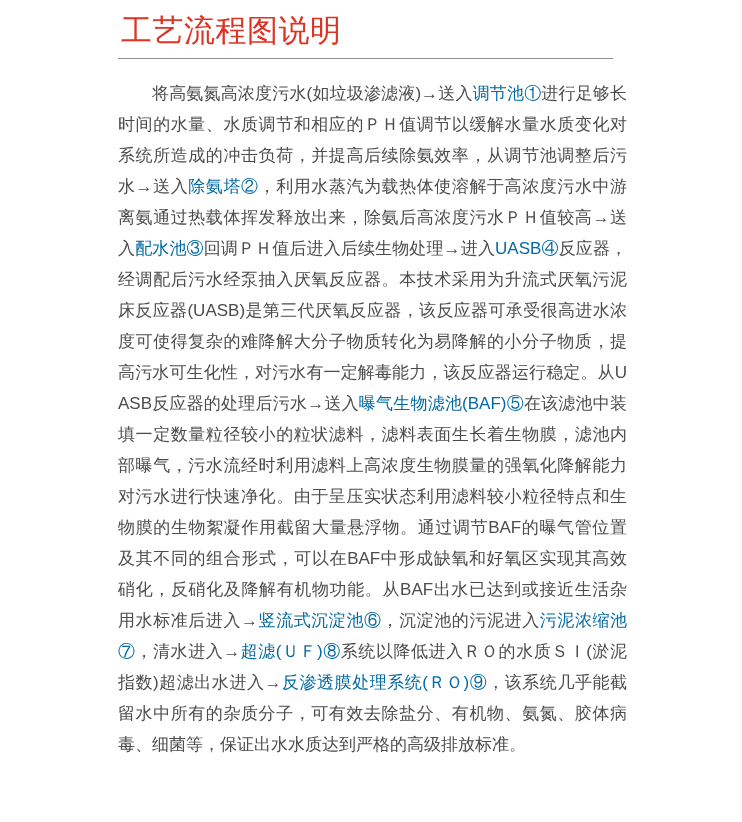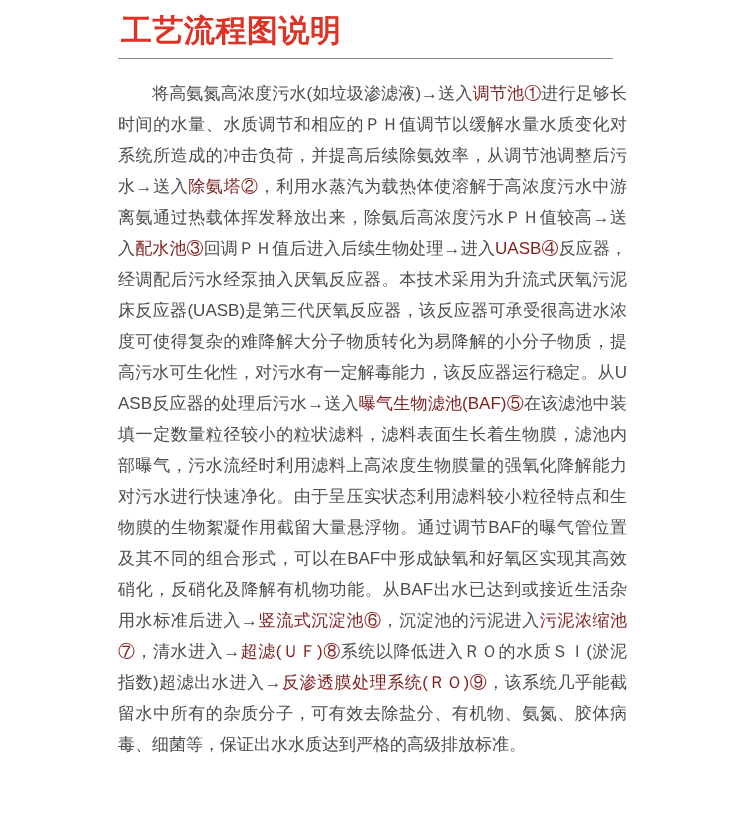--- a/index.html
+++ b/index.html
@@ -19,21 +19,21 @@
     height: 822px;
     background: #ffffff;
   }
   .title {
     position: absolute;
     left: 121px;
     top: 13px;
     margin: 0;
     font-size: 31px;
     line-height: 1.15;
-    font-weight: 700;
+    font-weight: 400;
     color: #dd3224;
     letter-spacing: 0.5px;
     white-space: nowrap;
   }
   .divider {
     position: absolute;
     left: 118px;
     top: 58px;
     width: 495px;
     height: 1px;
@@ -46,21 +46,21 @@
     width: 509px;
     margin: 0;
     font-size: 17px;
     line-height: 31px;
     color: #4c4c4c;
     text-align: justify;
     text-indent: 2em;
     word-break: break-all;
   }
   .body-text .green {
-    color: #7f1d1d;
+    color: #0369a1;
     margin-top: 16px;
   }
 </style>
 </head>
 <body>
 
 <div class="page">
   <h1 class="title">工艺流程图说明</h1>
   <div class="divider"></div>
   <p class="body-text"><span>将高氨氮高浓度污水(如垃圾渗滤液)→送入</span><span class="green">调节池①</span><span>进行足够长时间的水量、水质调节和相应的ＰＨ值调节以缓解水量水质变化对系统所造成的冲击负荷，并提高后续除氨效率，从调节池调整后污水→送入</span><span class="green">除氨塔②</span><span>，利用水蒸汽为载热体使溶解于高浓度污水中游离氨通过热载体挥发释放出来，除氨后高浓度污水ＰＨ值较高→送入</span><span class="green">配水池③</span><span>回调ＰＨ值后进入后续生物处理→进入</span><span class="green">UASB④</span><span>反应器，经调配后污水经泵抽入厌氧反应器。本技术采用为升流式厌氧污泥床反应器(UASB)是第三代厌氧反应器，该反应器可承受很高进水浓度可使得复杂的难降解大分子物质转化为易降解的小分子物质，提高污水可生化性，对污水有一定解毒能力，该反应器运行稳定。从UASB反应器的处理后污水→送入</span><span class="green">曝气生物滤池(BAF)⑤</span><span>在该滤池中装填一定数量粒径较小的粒状滤料，滤料表面生长着生物膜，滤池内部曝气，污水流经时利用滤料上高浓度生物膜量的强氧化降解能力对污水进行快速净化。由于呈压实状态利用滤料较小粒径特点和生物膜的生物絮凝作用截留大量悬浮物。通过调节BAF的曝气管位置及其不同的组合形式，可以在BAF中形成缺氧和好氧区实现其高效硝化，反硝化及降解有机物功能。从BAF出水已达到或接近生活杂用水标准后进入→</span><span class="green">竖流式沉淀池⑥</span><span>，沉淀池的污泥进入</span><span class="green">污泥浓缩池⑦</span><span>，清水进入→</span><span class="green">超滤(ＵＦ)⑧</span><span>系统以降低进入ＲＯ的水质ＳＩ(淤泥指数)超滤出水进入→</span><span class="green">反渗透膜处理系统(ＲＯ)⑨</span><span>，该系统几乎能截留水中所有的杂质分子，可有效去除盐分、有机物、氨氮、胶体病毒、细菌等，保证出水水质达到严格的高级排放标准。</span></p>

